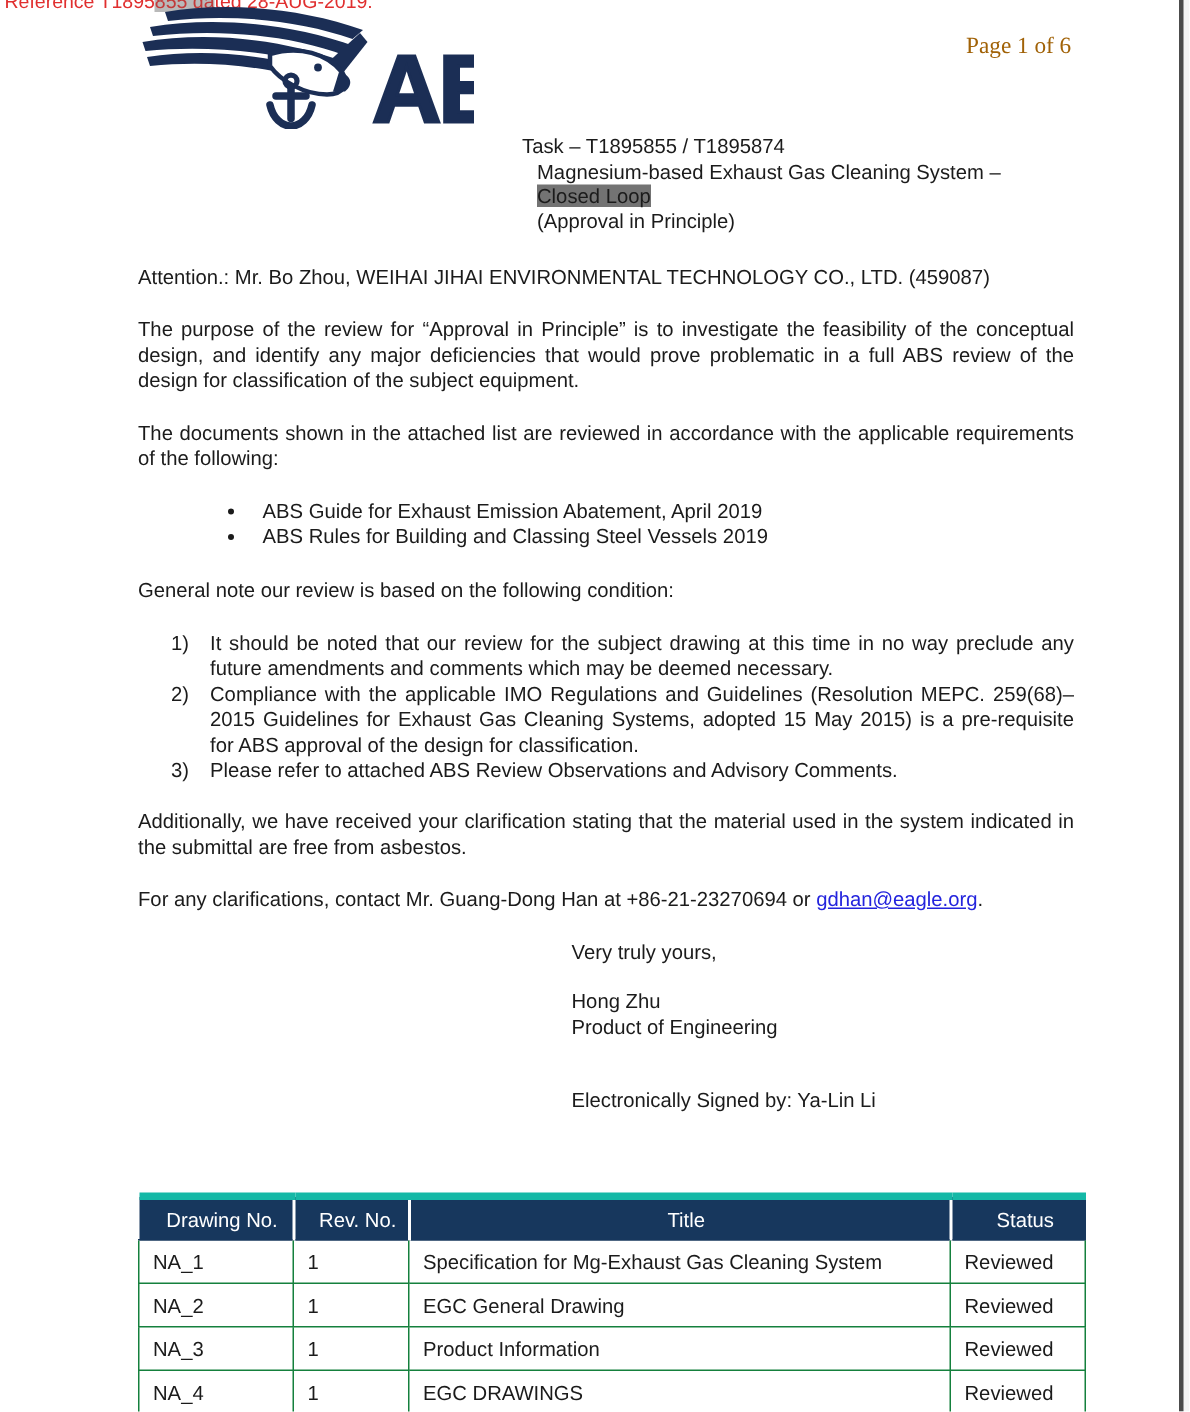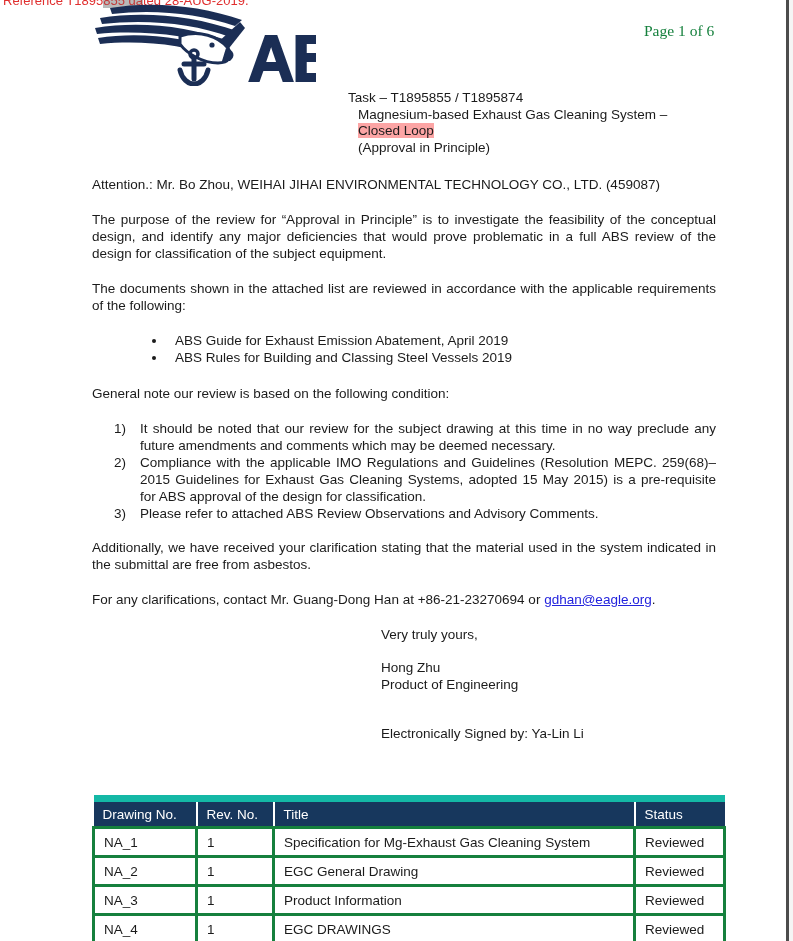--- a/index.html
+++ b/index.html
@@ -19,27 +19,27 @@
     position:absolute; top:-6px; left:3px; white-space:nowrap;
     color:#e02f2f; font-size:13px; line-height:14px;
   }
   .ref-line mark { background:#b9b9b9; color:#c23a3a; }
 
   
   .logo { position:absolute; top:4px; left:88px; width:228px; height:82px; }
 
   .page-num {
     position:absolute; top:22px; left:644px;
-    font-family:"Liberation Serif", serif; font-size:15.5px; color:#15803d;
+    font-family:"Liberation Serif", serif; font-size:15.5px; color:#a16207;
   }
 
   
   .task-block { position:absolute; top:90px; left:348px; font-weight:normal; line-height:16.5px; }
   .task-block .ind { margin-left:10px; }
-  .task-block mark { background:#fca5a5; color:inherit; }
+  .task-block mark { background:#737373; color:inherit; }
 
   
   .letter { position:absolute; top:176px; left:92px; width:624px; }
   .letter p { margin:0 0 18px 0; }
   p.just { text-align:justify; }
 
   ul.bullets { margin:0 0 19px 0; padding-left:75px; }
   ul.bullets li { margin:0; padding-left:8px; }
 
   .numlist { margin:0 0 17px 0; padding-left:22px; }
@@ -51,27 +51,27 @@
   .sig .closing { margin-bottom:16px; }
   .sig .nameblock { margin-bottom:32px; }
   .sig .esign { margin-bottom:53px; }
 
   a.email { color:#2323dd; text-decoration:underline; }
 
   .docs-heading { text-decoration:underline; margin:0 0 14px 0; }
 
   table.docs { border-collapse:collapse; width:631px; table-layout:fixed; }
   table.docs th {
-    background:#17375d; color:#ffffff; font-weight:normal; text-align:left;
+    background:#17375d; color:#ffffff; font-weight:normal; text-align:center;
     height:29px; padding:0 0 0 9px; border-right:2px solid #ffffff;
-    border-top:7px solid #14b8a6; border-bottom:1px solid #17375d;
+    border-top:5px solid #14b8a6; border-bottom:1px solid #17375d;
   }
   table.docs th:last-child { border-right:none; }
   table.docs td {
-    height:29px; padding:0 0 0 9px; border:3px solid #15803d; background:#ffffff;
+    height:29px; padding:0 0 0 9px; border:1px solid #15803d; background:#ffffff;
     white-space:nowrap; overflow:hidden;
   }
   .c1 { width:103px; } .c2 { width:77px; } .c3 { width:361px; } .c4 { width:90px; }
 </style>
 </head>
 <body>
 
 <div class="edge-strip"></div>
 <div class="edge-line"></div>
 

